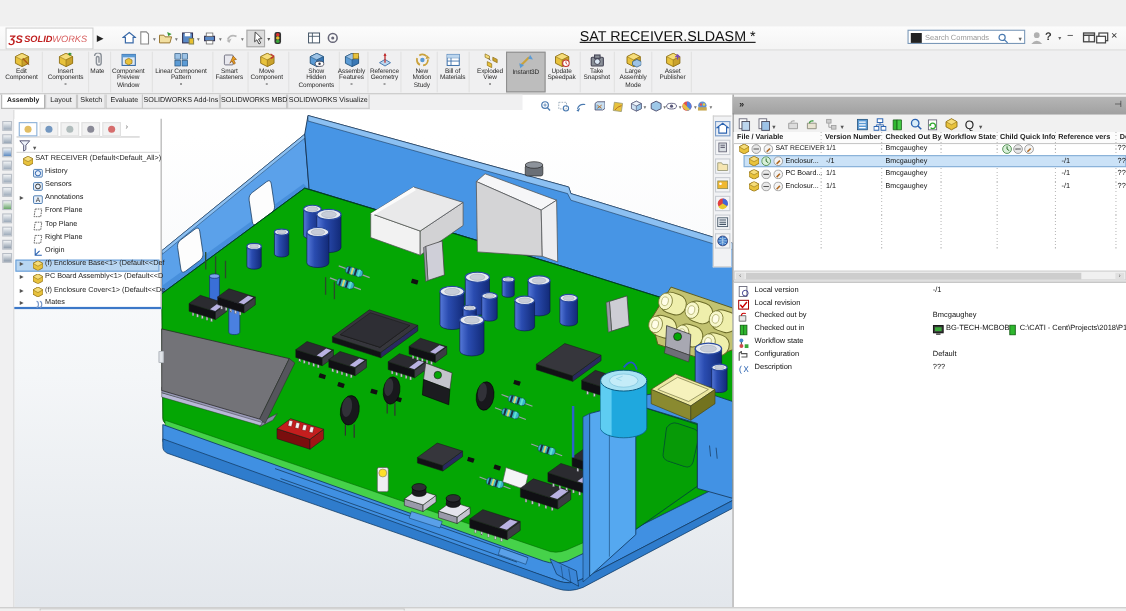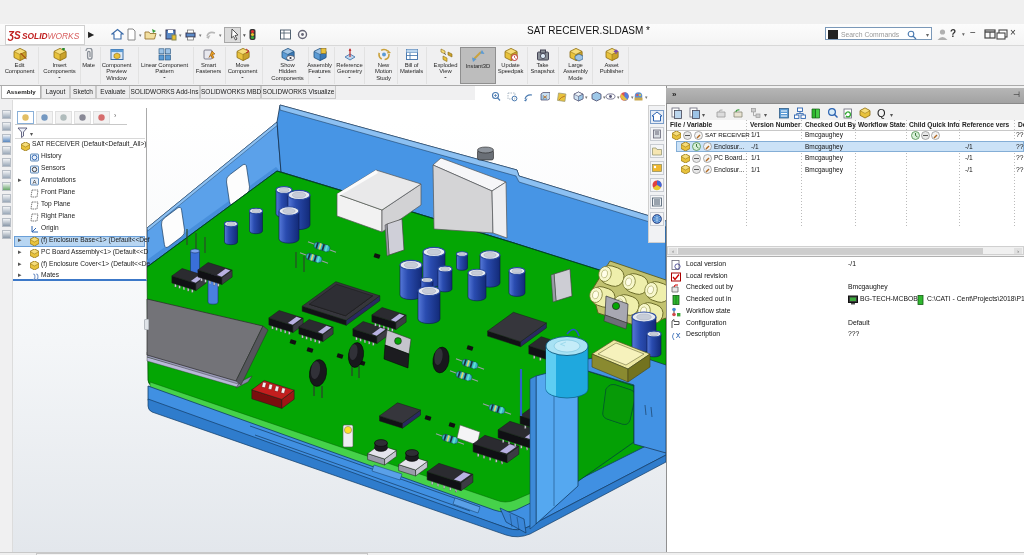--- a/index.html
+++ b/index.html
@@ -104,21 +104,21 @@
           <circle cx="6.5" cy="6.5" r="1.4" fill="#667"></circle>
         </svg>
       </div>
  <div style="position:absolute;left:224px;top:3px;width:17px;height:16px;background:#dcdcdc;border:1px solid #a8a8a8;"></div>
  <div style="position:absolute;left:228px;top:4px;">
         <svg width="13" height="13">
           <polygon points="4,1 10,7 7,7.5 9,11 7.5,12 5.5,8.2 3.5,10" fill="#fff" stroke="#444" stroke-width="0.9"></polygon>
         </svg>
       </div>
  <div style="position:absolute;left:243px;top:8px;font-size:5.5px;color:#555;">▾</div>
- <div style="position:absolute;left:527px;top:1px;font-size:10px;color:#111;">SAT RECEIVER.SLDASM *</div>
+ <div style="position:absolute;left:527px;top:1px;font-size:13px;color:#111;text-decoration:underline;">SAT RECEIVER.SLDASM *</div>
  <div style="position:absolute;left:825px;top:3px;width:107px;height:13px;background:#fff;border:1px solid #7a98b8;">
    <div style="position:absolute;left:2px;top:2px;width:10px;height:9px;background:#222;"></div>
    <div style="position:absolute;left:15px;top:2.5px;font-size:6.8px;color:#999;">Search Commands</div>
    <svg style="position:absolute;right:14px;top:2px;" width="10" height="10">
           <circle cx="4" cy="4" r="2.8" fill="none" stroke="#4a7ab0" stroke-width="1.1"></circle>
           <line x1="6" y1="6" x2="9" y2="9" stroke="#4a7ab0" stroke-width="1.2"></line>
         </svg>
    <div style="position:absolute;right:2px;top:3px;font-size:6px;color:#666;">▾</div>
  </div>
  <div style="position:absolute;left:936px;top:4px;">

